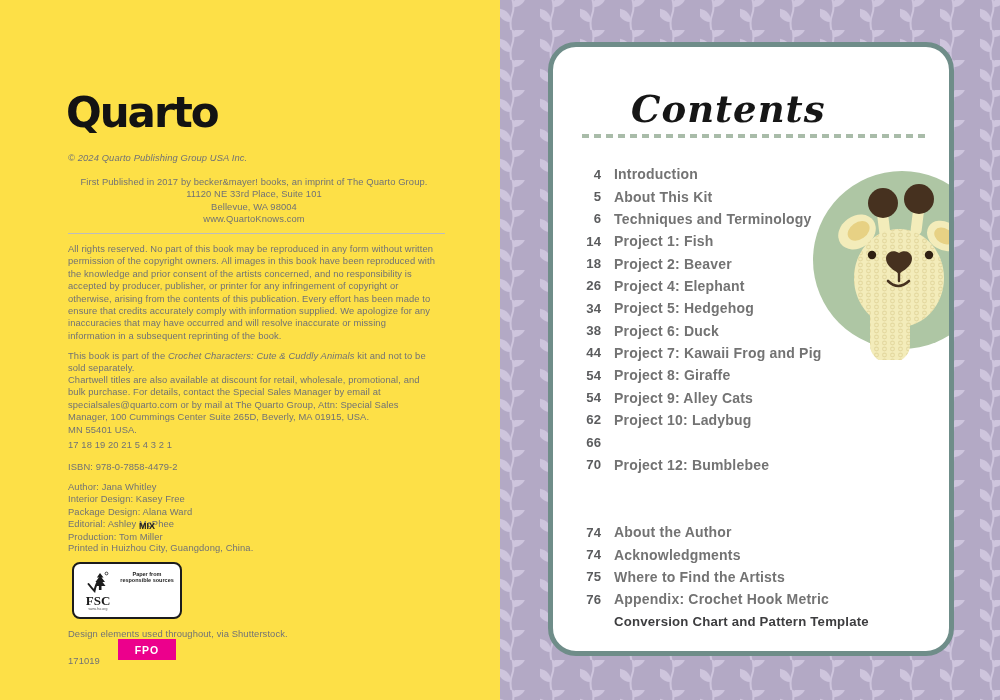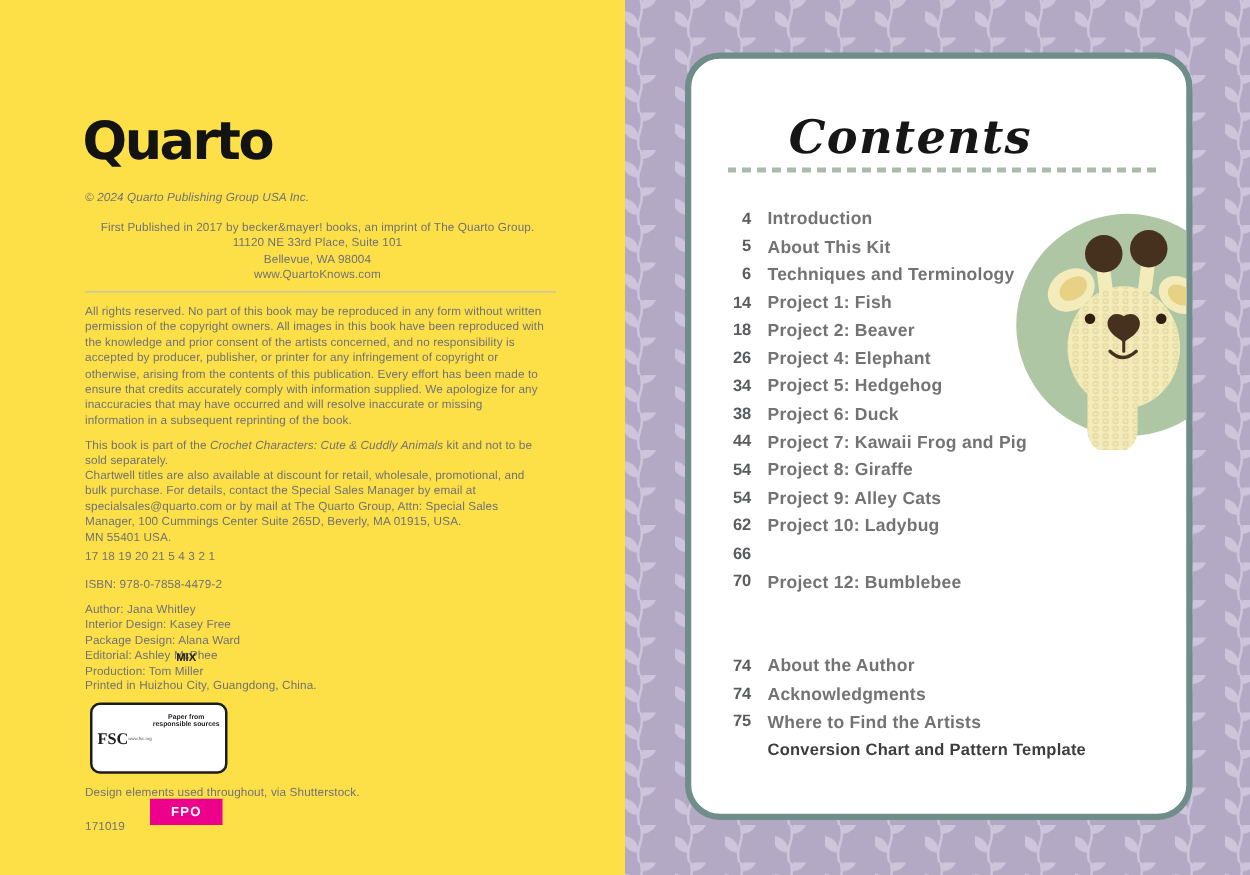--- a/index.html
+++ b/index.html
@@ -8,21 +8,21 @@
 
   
   .left-page { position:absolute; left:0; top:0; width:500px; height:700px; background:#fde047; }
   .block { position:absolute; left:68px; width:372px; color:#717275; font-size:9.4px; line-height:12.4px; letter-spacing:.1px; }
   .logo { position:absolute; left:66px; top:88px; font-family:"DejaVu Sans", sans-serif; font-weight:800; font-size:42px; letter-spacing:-2px; color:#131313; }
   .rule { position:absolute; left:68px; top:233px; width:377px; border-top:1.5px solid #bdbdbd; }
   .para { width:368px; }
   .kit-title-italic { font-style:italic; }
 
   .fsc-label { position:absolute; left:72px; top:562px; width:110px; height:57px; border:2px solid #1c1c1c; border-radius:8px; background:#fff; display:flex; align-items:center; padding:3px 4px; }
-  .fsc-left { width:42px; display:flex; flex-direction:row; align-items:center; color:#1c1c1c; }
+  .fsc-left { width:42px; display:flex; flex-direction:column; align-items:center; color:#1c1c1c; }
   .fsc-acronym { font-family:"Liberation Serif", serif; font-weight:700; font-size:13px; line-height:12px; color:#1c1c1c; }
   .fsc-site { font-size:3.5px; color:#555; }
   .fsc-right { flex:1; display:flex; flex-direction:column; align-items:center; color:#1c1c1c;gap:40px; }
   .fsc-mix { font-weight:700; font-size:9px; line-height:10px; }
   .fsc-desc { font-weight:700; font-size:5.5px; line-height:6px; text-align:center; }
   .fsc-fpo { margin-top:16px; width:58px; height:21px; background:#ec008c; color:#fff; font-weight:700; font-size:10.5px; display:flex; align-items:center; justify-content:center; letter-spacing:1px; }
 
   
   .right-page { position:absolute; left:500px; top:0; width:500px; height:700px; background:#b3a9c5; }
   .pattern-svg { position:absolute; left:0; top:0; }
@@ -232,19 +232,23 @@
             <span class="toc-label">About the Author</span>
           </div>
             <div class="toc-row">
             <span class="toc-num">74</span>
             <span class="toc-label">Acknowledgments</span>
           </div>
             <div class="toc-row">
             <span class="toc-num">75</span>
             <span class="toc-label">Where to Find the Artists</span>
           </div>
+            <div class="toc-row">
+            <span class="toc-num">76</span>
+            <span class="toc-label">Appendix: Crochet Hook Metric</span>
+          </div>
           </div>
         <div class="toc-cont">Conversion Chart and Pattern Template</div>
       </div>
     </div>
   </div>
 
 </div>
 
 </body></html>

